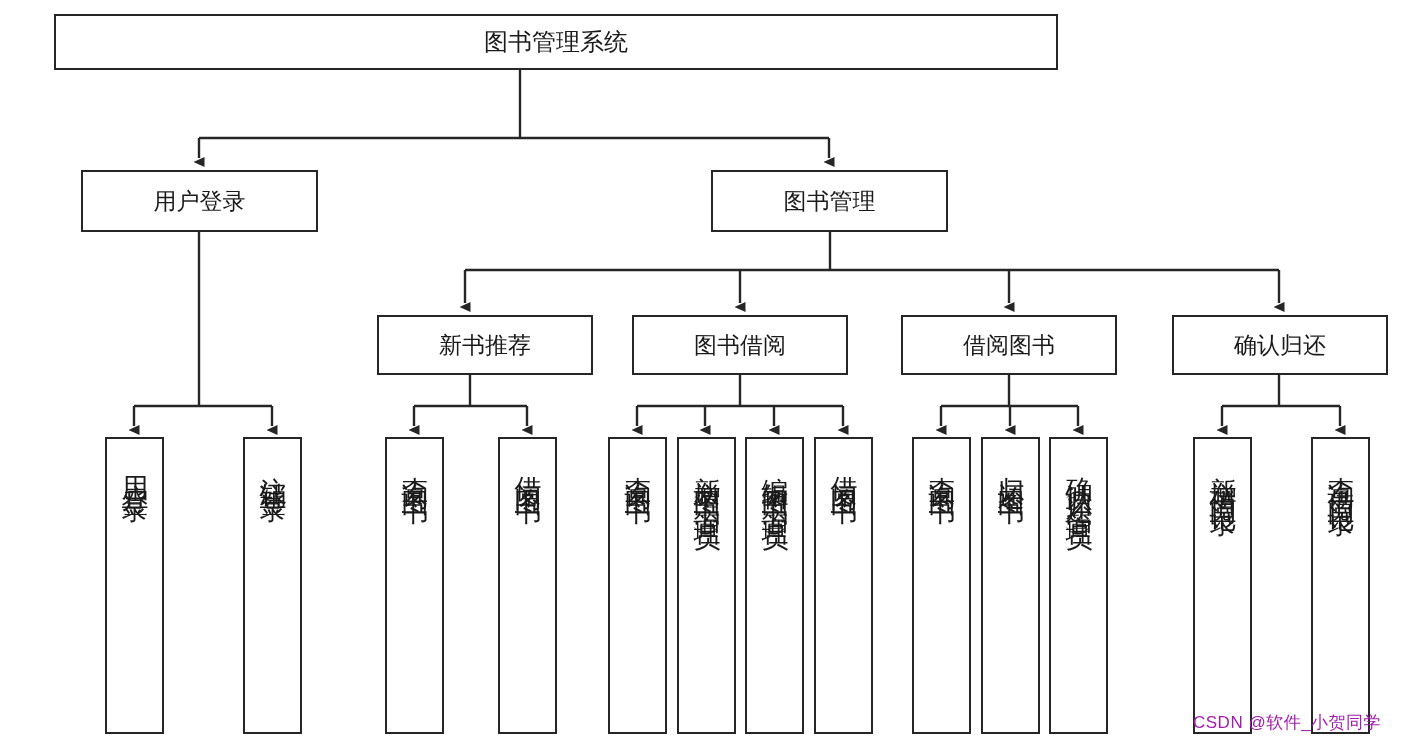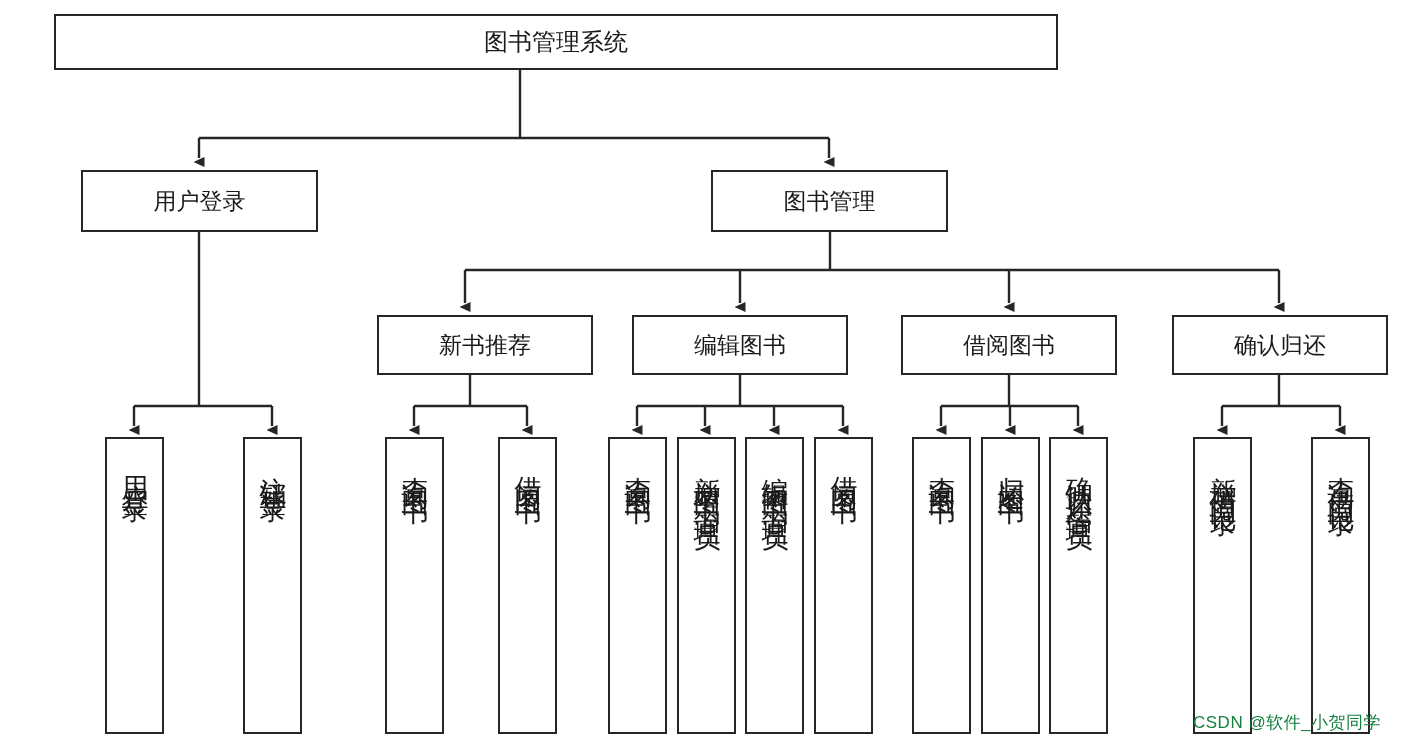--- a/index.html
+++ b/index.html
@@ -55,21 +55,21 @@
     text-orientation: upright;
     font-size: 27px;
     letter-spacing: 7px;
     line-height: 1;
   }
   .watermark {
     position: absolute;
     left: 1193px;
     top: 711px;
     font-size: 17px;
-    color: #15803d;
+    color: #a21caf;
     letter-spacing: 0.5px;
     white-space: nowrap;
     pointer-events: none;
   }
 </style>
 </head>
 <body>
 
 <div id="stage">
 
@@ -145,21 +145,21 @@
 
   <div class="node-box horiz" style="left:711px; top:170px; width:237px; height:62px;">
     <span class="node-label">图书管理</span>
   </div>
 
   <div class="node-box horiz" style="left:362px; top:315px; width:216px; height:60px;margin-left:15px;">
     <span class="node-label">新书推荐</span>
   </div>
 
   <div class="node-box horiz" style="left:632px; top:315px; width:216px; height:60px;">
-    <span class="node-label">编辑图书</span>
+    <span class="node-label">图书借阅</span>
   </div>
 
   <div class="node-box horiz" style="left:901px; top:315px; width:216px; height:60px;">
     <span class="node-label">借阅图书</span>
   </div>
 
   <div class="node-box horiz" style="left:1172px; top:315px; width:216px; height:60px;">
     <span class="node-label">确认归还</span>
   </div>
 

